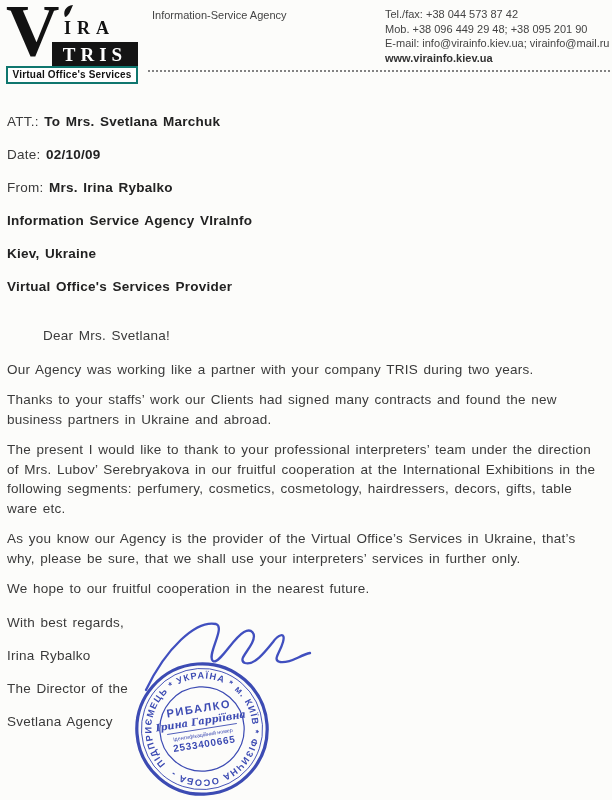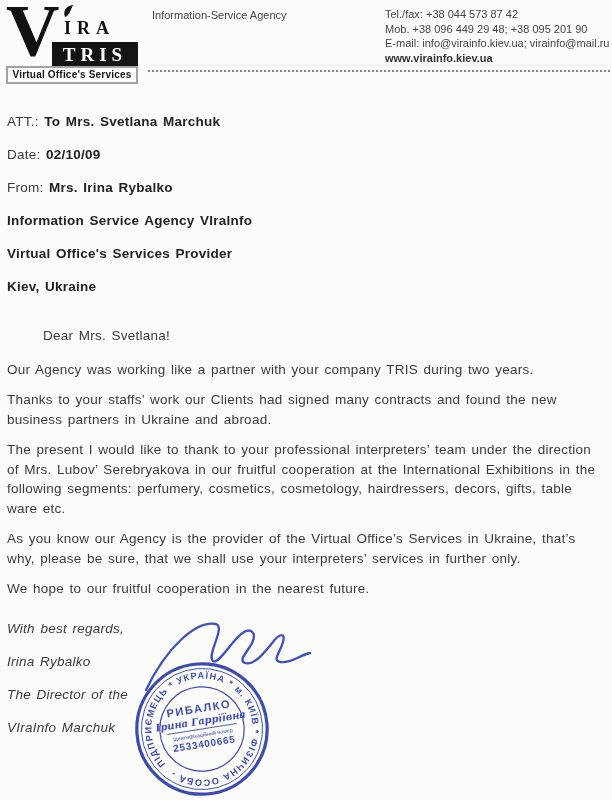--- a/index.html
+++ b/index.html
@@ -12,38 +12,38 @@
   .logo{position:absolute;left:6px;top:6px;width:132px;height:74px;color:#121212;}
   .logo-v{position:absolute;left:0;top:-12px;font-family:"Liberation Serif",serif;
           font-weight:bold;font-size:74px;line-height:1;letter-spacing:-2px;}
   .logo-ira{position:absolute;left:58px;top:12px;font-family:"Liberation Serif",serif;
           font-size:18px;font-weight:bold;letter-spacing:6px;}
   .logo-leaf{position:absolute;left:56px;top:-2px;width:14px;height:14px;}
   .logo-info-box{position:absolute;left:46px;top:36px;width:86px;height:25px;
           background:#141414;color:#fff;text-align:center;font-family:"Liberation Serif",serif;
           font-size:19px;font-weight:bold;letter-spacing:5px;line-height:25px;}
   .logo-tagline{position:absolute;left:0;top:60px;width:128px;height:14px;background:#fff;
-          border:2px solid #a3a3a3;font-size:10px;font-weight:bold;text-align:center;
+          border:2px solid #0f766e;font-size:10px;font-weight:bold;text-align:center;
           line-height:14px;letter-spacing:0.2px;}
   .hdr-mid{position:absolute;left:152px;top:9px;font-size:11px;color:#444;white-space:nowrap;}
   .hdr-mid .line2{margin-top:25px;}
   .hdr-right{position:absolute;left:385px;top:7px;font-size:11px;line-height:14.5px;
           color:#444;white-space:nowrap;}
   .hdr-right .web{font-weight:bold;color:#333;}
   .dotted-line{position:absolute;left:148px;top:70px;width:470px;height:0;
           border-top:2px dotted #828282;}
   
   .letter{position:absolute;left:7px;top:112px;width:600px;font-size:13.5px;
           letter-spacing:0.25px;word-spacing:1.5px;}
   .meta-row{margin-bottom:13px;line-height:20px;}
   .meta-row .val,.org-line{font-weight:bold;color:#222;}
   .org-line{margin-bottom:13px;line-height:20px;}
   .salutation{margin-top:29px;margin-bottom:14px;line-height:19.5px;margin-left:36px;}
   .para{margin:0 0 11px 0;line-height:19.5px;}
-  .signoff{margin-top:20px;font-style:italic;}
+  .signoff{margin-top:14px;}
   .signoff div{margin-bottom:13px;line-height:20px;}
   
   .signature{position:absolute;left:138px;top:608px;width:185px;height:95px;pointer-events:none;}
   .stamp{position:absolute;left:133px;top:660px;width:138px;height:138px;
          transform:rotate(-4deg);opacity:0.93;}
   .stamp text{fill:#2e3eae;}
   .stamp circle,.stamp line{stroke:#2e3eae;fill:none;}
   .ring-text{font-size:12px;font-weight:bold;letter-spacing:1.5px;
          font-family:"Liberation Sans",sans-serif;}
   .st-name{font-size:14.5px;font-weight:bold;letter-spacing:2px;
@@ -91,36 +91,36 @@
     <div class="meta-row">
       <span class="lbl">Date:</span>
       <span class="val">02/10/09</span>
     </div>
     <div class="meta-row">
       <span class="lbl">From:</span>
       <span class="val">Mrs. Irina Rybalko</span>
     </div>
 
     <div class="org-line">Information Service Agency VIraInfo</div>
+    <div class="org-line">Kiev, Ukraine</div>
     <div class="org-line">Virtual Office's Services Provider</div>
-    <div class="org-line">Kiev, Ukraine</div>
 
     <div class="salutation">Dear  Mrs. Svetlana!</div>
 
     <p class="para">Our Agency was working like a partner with your company TRIS during two years.</p>
     <p class="para">Thanks to your staffs’ work our Clients had signed many contracts and found the new business partners in Ukraine and abroad.</p>
     <p class="para">The present I would like to thank to your professional interpreters’ team under the direction of Mrs. Lubov’ Serebryakova in our fruitful cooperation at the International Exhibitions in the following segments: perfumery, cosmetics, cosmetology, hairdressers, decors, gifts, table ware etc.</p>
     <p class="para">As you know our Agency is the provider of the Virtual Office’s Services in Ukraine, that’s why, please be sure, that we shall use your interpreters’ services in further only.</p>
     <p class="para">We hope to our fruitful cooperation in the nearest future.</p>
 
     <div class="signoff">
       <div>With best regards,</div>
       <div>Irina Rybalko</div>
       <div>The Director of the</div>
-      <div>VIraInfo Marchuk</div>
+      <div>Svetlana Agency</div>
     </div>
   </div>
 
   <svg class="signature" viewBox="0 0 185 95">
     <path d="M8,82 C28,40 58,12 78,16 C88,19 68,48 75,53 C81,57 95,30 106,24
              C113,20 119,25 114,35 C109,45 100,52 107,55 C116,58 127,44 135,34
              C140,27 148,23 145,34 C142,45 134,52 142,54 C152,56 162,47 172,45" fill="none" stroke="#2b3cb8" stroke-width="2.3" stroke-linecap="round" stroke-linejoin="round" opacity="0.9"></path>
   </svg>
 
   <svg class="stamp" viewBox="0 0 180 180">

